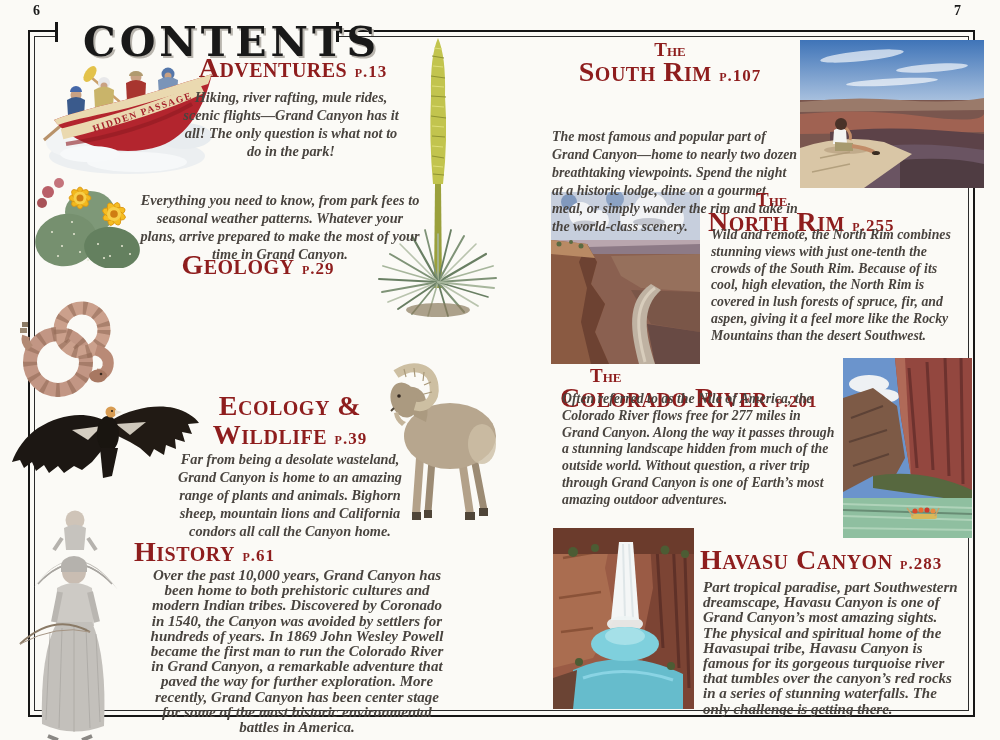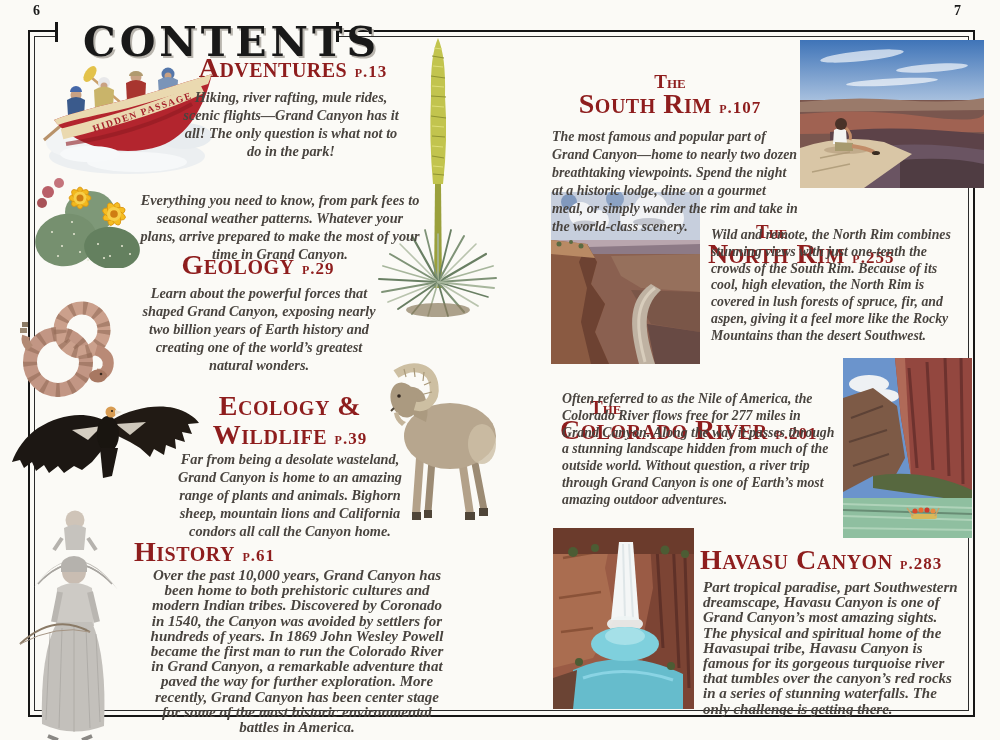--- a/index.html
+++ b/index.html
@@ -10,21 +10,21 @@
   .frame{position:absolute;box-sizing:border-box;}
   .frame.outer{left:28px;top:30px;width:947px;height:687px;border:2.5px solid #161616;}
   .frame.inner{left:34px;top:36px;width:935px;height:675px;border:1px solid #2b2b2b;}
   .title-patch{position:absolute;left:58px;top:20px;width:280px;height:28px;background:var(--bg);}
   .tick{position:absolute;width:3px;height:20px;top:22px;background:#161616;}
   .contents-title{position:absolute;left:66px;top:1px;margin:17px;font-family:"DejaVu Serif",serif;
     font-weight:bold;font-size:41px;letter-spacing:4px;color:#191919;text-shadow:2px 2px 0 #b9b5ae;}
   .hd{position:absolute;font-weight:bold;font-variant:small-caps;color:var(--red);
       font-size:28px;line-height:1.02;letter-spacing:.5px;}
   .hd .ref{font-size:17px;letter-spacing:1px;white-space:nowrap;}
-  .hd .pre{display:block;font-size:19px;line-height:16px;letter-spacing:0;margin-top:32px;}
+  .hd .pre{display:block;font-size:19px;line-height:16px;letter-spacing:0;}
   .hd.center{text-align:center;}
   .bd{position:absolute;font-style:italic;color:var(--body);font-size:14.3px;line-height:18px;font-weight:bold;}
   .bd.center{text-align:center;}
   .bd.mid{font-size:13.8px;line-height:16.8px;}
   .bd.small{font-size:15px;line-height:15.2px;}
   .ph{position:absolute;}
 </style>
 </head>
 <body>
 
@@ -367,21 +367,20 @@
     <span class="ref">p.13</span>
   </div>
   <div class="bd center" style="left:180px;top:88px;width:222px;">Hiking, river rafting, mule rides, scenic flights—Grand Canyon has it all! The only question is what not to do in the park!</div>
 
   <div class="bd center" style="left:138px;top:191px;width:284px;">Everything you need to know, from park fees to seasonal weather patterns. Whatever your plans, arrive prepared to make the most of your time in Grand Canyon.</div>
 
   <div class="hd center" style="left:133px;top:251px;width:250px;">
     <span class="t">Geology</span>
     <span class="ref">p.29</span>
   </div>
-  <div class="bd center" style="left:133px;top:284px;width:252px;">Learn about the powerful forces that shaped Grand Canyon, exposing nearly two billion years of Earth history and creating one of the world’s greatest natural wonders.</div>
 
   <div class="hd center" style="left:175px;top:392px;width:230px;">
     <span class="t">Ecology &amp; Wildlife</span>
     <span class="ref">p.39</span>
   </div>
   <div class="bd center" style="left:167px;top:450px;width:246px;">Far from being a desolate wasteland, Grand Canyon is home to an amazing range of plants and animals. Bighorn sheep, mountain lions and California condors all call the Canyon home.</div>
 
   <div class="hd" style="left:134px;top:538px;width:340px;">
     <span class="t">History</span>
     <span class="ref">p.61</span>

